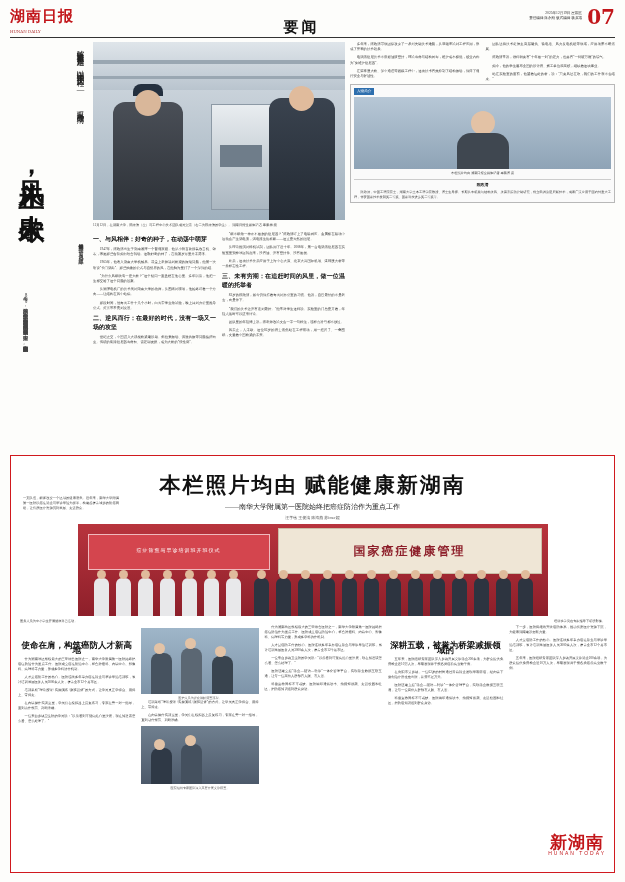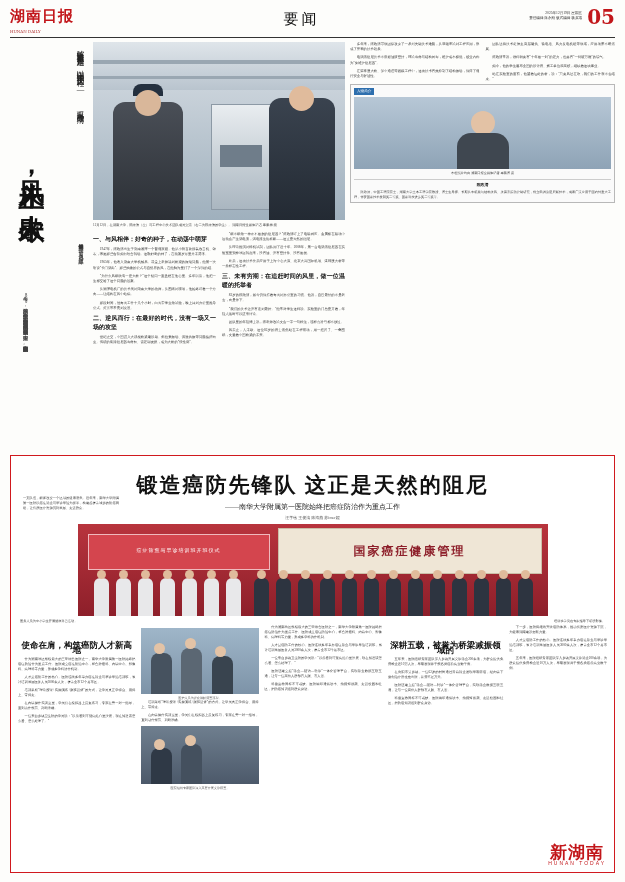--- a/index.html
+++ b/index.html
@@ -32,22 +32,22 @@
     line-height:16px;
   }
   .logo .sub{
     display:block;
     font-size:4px;
     color:#b03030;
     letter-spacing:0;
     font-weight:normal;
   }
   .head-center{
-    font-size:15px;font-weight:normal;letter-spacing:3px;color:#111;
-    margin-top:2px;
+    font-size:15px;font-weight:bold;letter-spacing:3px;color:#111;
+    margin-top:10px;
   }
   .head-right{
     display:flex;align-items:flex-start;gap:5px;
   }
   .head-right .meta{
     text-align:right;font-size:3.6px;line-height:5px;color:#333;
     margin-top:3px;
   }
   .head-right .pageno{
     font-family:"DejaVu Serif", serif;
@@ -167,21 +167,21 @@
   .b-cols{display:flex;gap:6px;margin-top:2px;}
   .b-col{font-size:3.3px;line-height:5px;color:#3a3a3a;text-align:justify;}
   .b-col p{margin:0 0 3px 0;text-indent:2em;}
   .photo-sm{width:100%;height:66px;background:linear-gradient(#9fb6c9,#7d93a8);position:relative;overflow:hidden;margin:3px 0 2px 0;}
   .photo-sm .t{position:absolute;left:8%;bottom:0;width:18%;height:62%;background:#46525f;border-radius:8px 8px 0 0;}
   .photo-sm .t2{position:absolute;left:34%;bottom:0;width:18%;height:70%;background:#5b6773;border-radius:8px 8px 0 0;}
   .photo-sm .t3{position:absolute;left:60%;bottom:0;width:18%;height:58%;background:#39444f;border-radius:8px 8px 0 0;}
   .photo-sm .h{position:absolute;width:11px;height:11px;border-radius:50%;background:#e3c3a6;}
   .photo-cap{font-size:3.1px;line-height:4.4px;color:#555;text-align:center;}
   .brandmark{
-    position:absolute;right:8px;bottom:6px;text-align:center;
+    position:absolute;right:8px;bottom:16px;text-align:center;
   }
   .brandmark .cn{
     font-family:"DejaVu Serif", serif;
     font-size:17px;font-weight:bold;color:#c2161a;letter-spacing:1px;line-height:18px;
   }
   .brandmark .en{
     font-family:"Liberation Sans", sans-serif;
     font-size:5px;color:#c2161a;letter-spacing:2px;
   }
   .divider{border-top:1px solid #ccc;margin:3px 0;}
@@ -195,21 +195,21 @@
     <div class="logo">
       <span>湖南日报</span>
       <span class="sub">HUNAN DAILY</span>
     </div>
     <div class="head-center">要闻</div>
     <div class="head-right">
       <div class="meta">
         <div>2025年12月19日 星期五</div>
         <div>责任编辑 陈永刚  版式编辑 杨滨瑞</div>
       </div>
-      <div class="pageno">05</div>
+      <div class="pageno">07</div>
     </div>
   </div>
 
   <div class="top">
 
     <div class="leftband">
       <div class="kicker vert">破解大桥减振世界难题 以中国技术守护大国工程 — 驭风者陈政清</div>
       <div class="bigtitle vert">风未止，人未歇</div>
       <div class="byline-v vert">湖南日报全媒体记者 胡宇芬 通讯员 陈思源</div>
       <div class="sub-vert vert">今年83岁的陈政清，是中国工程院院士、湖南大学土木工程学院首位工程院院士。他创立的电涡流阻尼技术，被誉为桥梁减振领域的"中国方案"，如今已在世界各地的大国工程上默默守护。</div>
@@ -276,21 +276,21 @@
         <div style="font-size:3.9px;font-weight:bold;text-align:center;color:#222;">陈政清</div>
         <p style="font-size:3.2px;line-height:4.8px;text-indent:2em;margin:2px 0 0 0;color:#444;text-align:justify;">陈政清，中国工程院院士，湖南大学土木工程学院教授、博士生导师。长期从事桥梁与结构抗风、抗震及振动控制研究，创立电涡流阻尼新技术，成果广泛应用于国内外重大工程，曾获国家技术发明奖二等奖、国家科技进步奖二等奖等。</p>
       </div>
     </div>
   </div>
 
   <div class="bottom">
 
     <div class="b-lead">一支队伍，能够改变一个区域的健康底色。近年来，南华大学附属第一医院以癌症筛查与早诊早治为抓手，构建起覆盖城乡的防癌网络，让优质医疗资源沉到基层、走进群众。</div>
 
-    <div class="b-title">锻造癌防先锋队  这正是天然的阻尼</div>
+    <div class="b-title">本栏照片均由  赋能健康新湖南</div>
     <div class="b-sub">——南华大学附属第一医院始终把癌症防治作为重点工作</div>
     <div class="b-byline">汪学敏  王俊清  陈海燕  苏imer妮</div>
 
     <div class="banner">
       <div class="screen">
         <span>国家癌症健康管理</span>
       </div>
       <div class="strip">
         <span>癌症筛查与早诊培训班开班仪式</span>
       </div>

